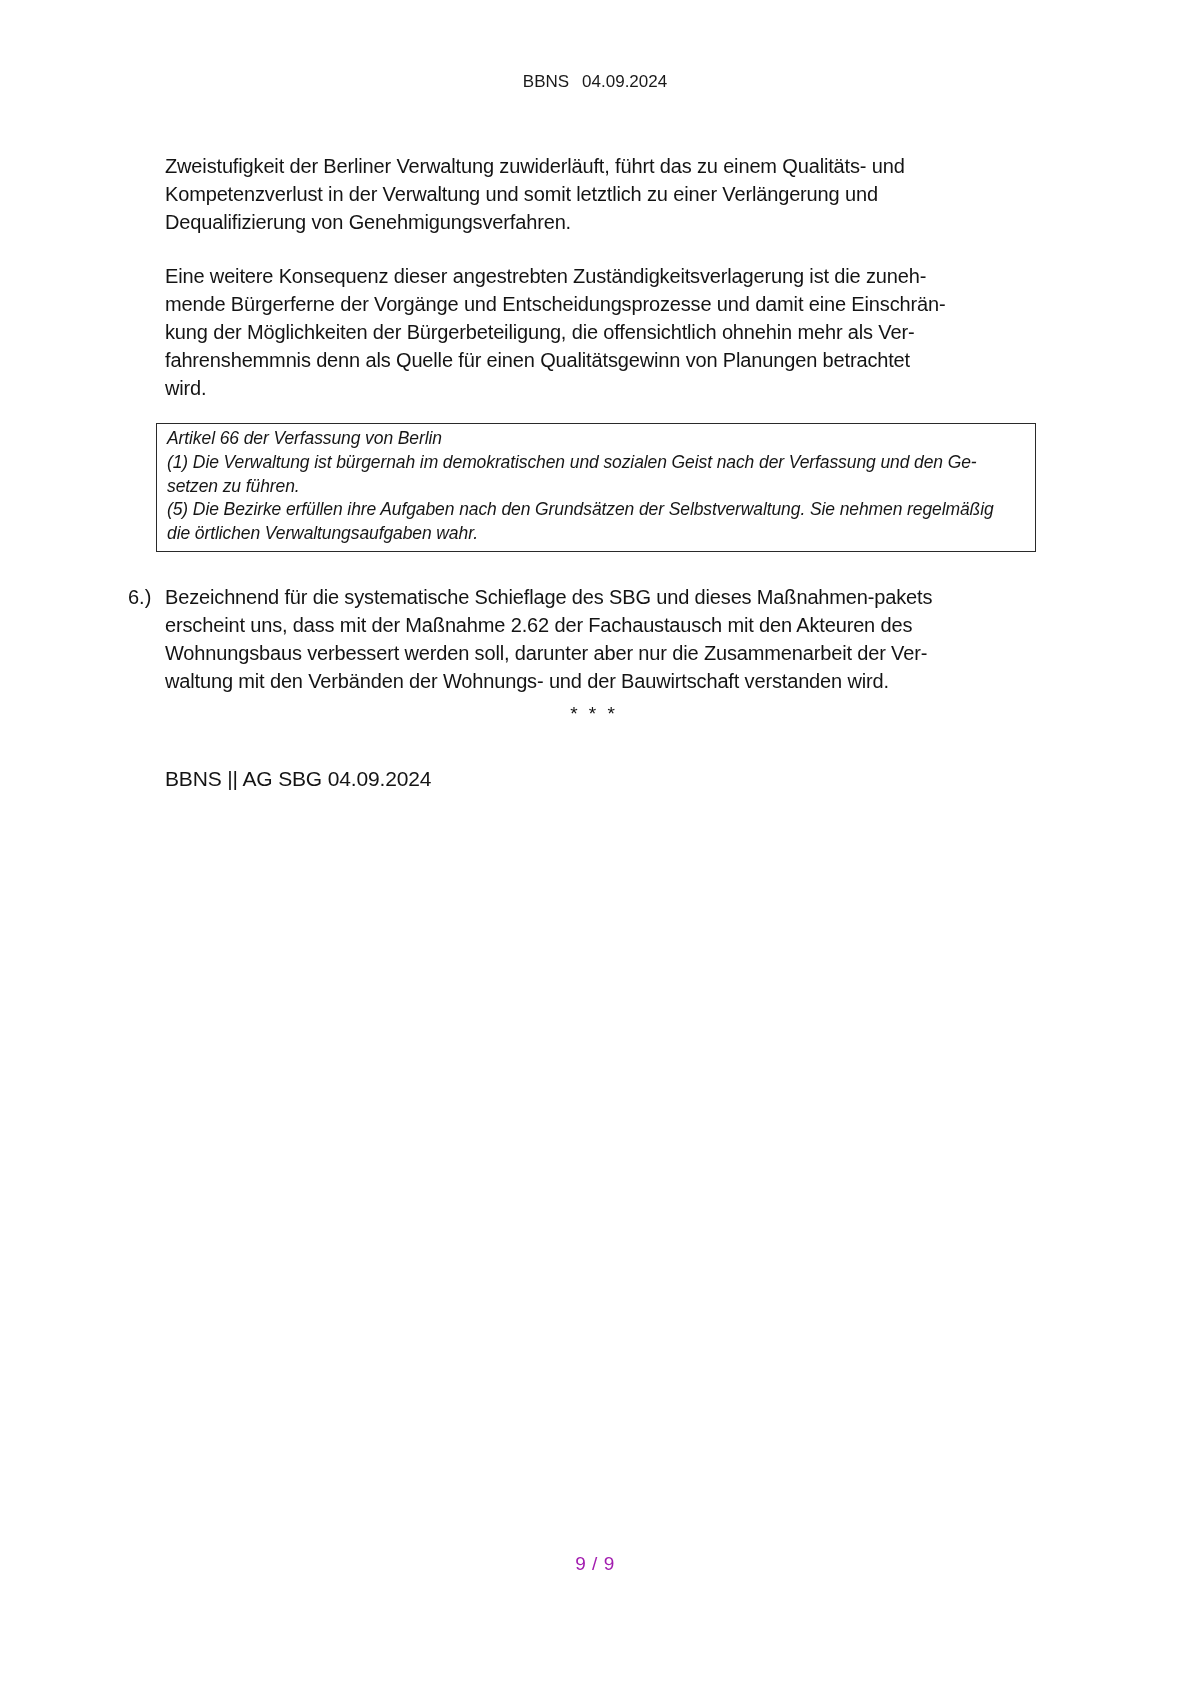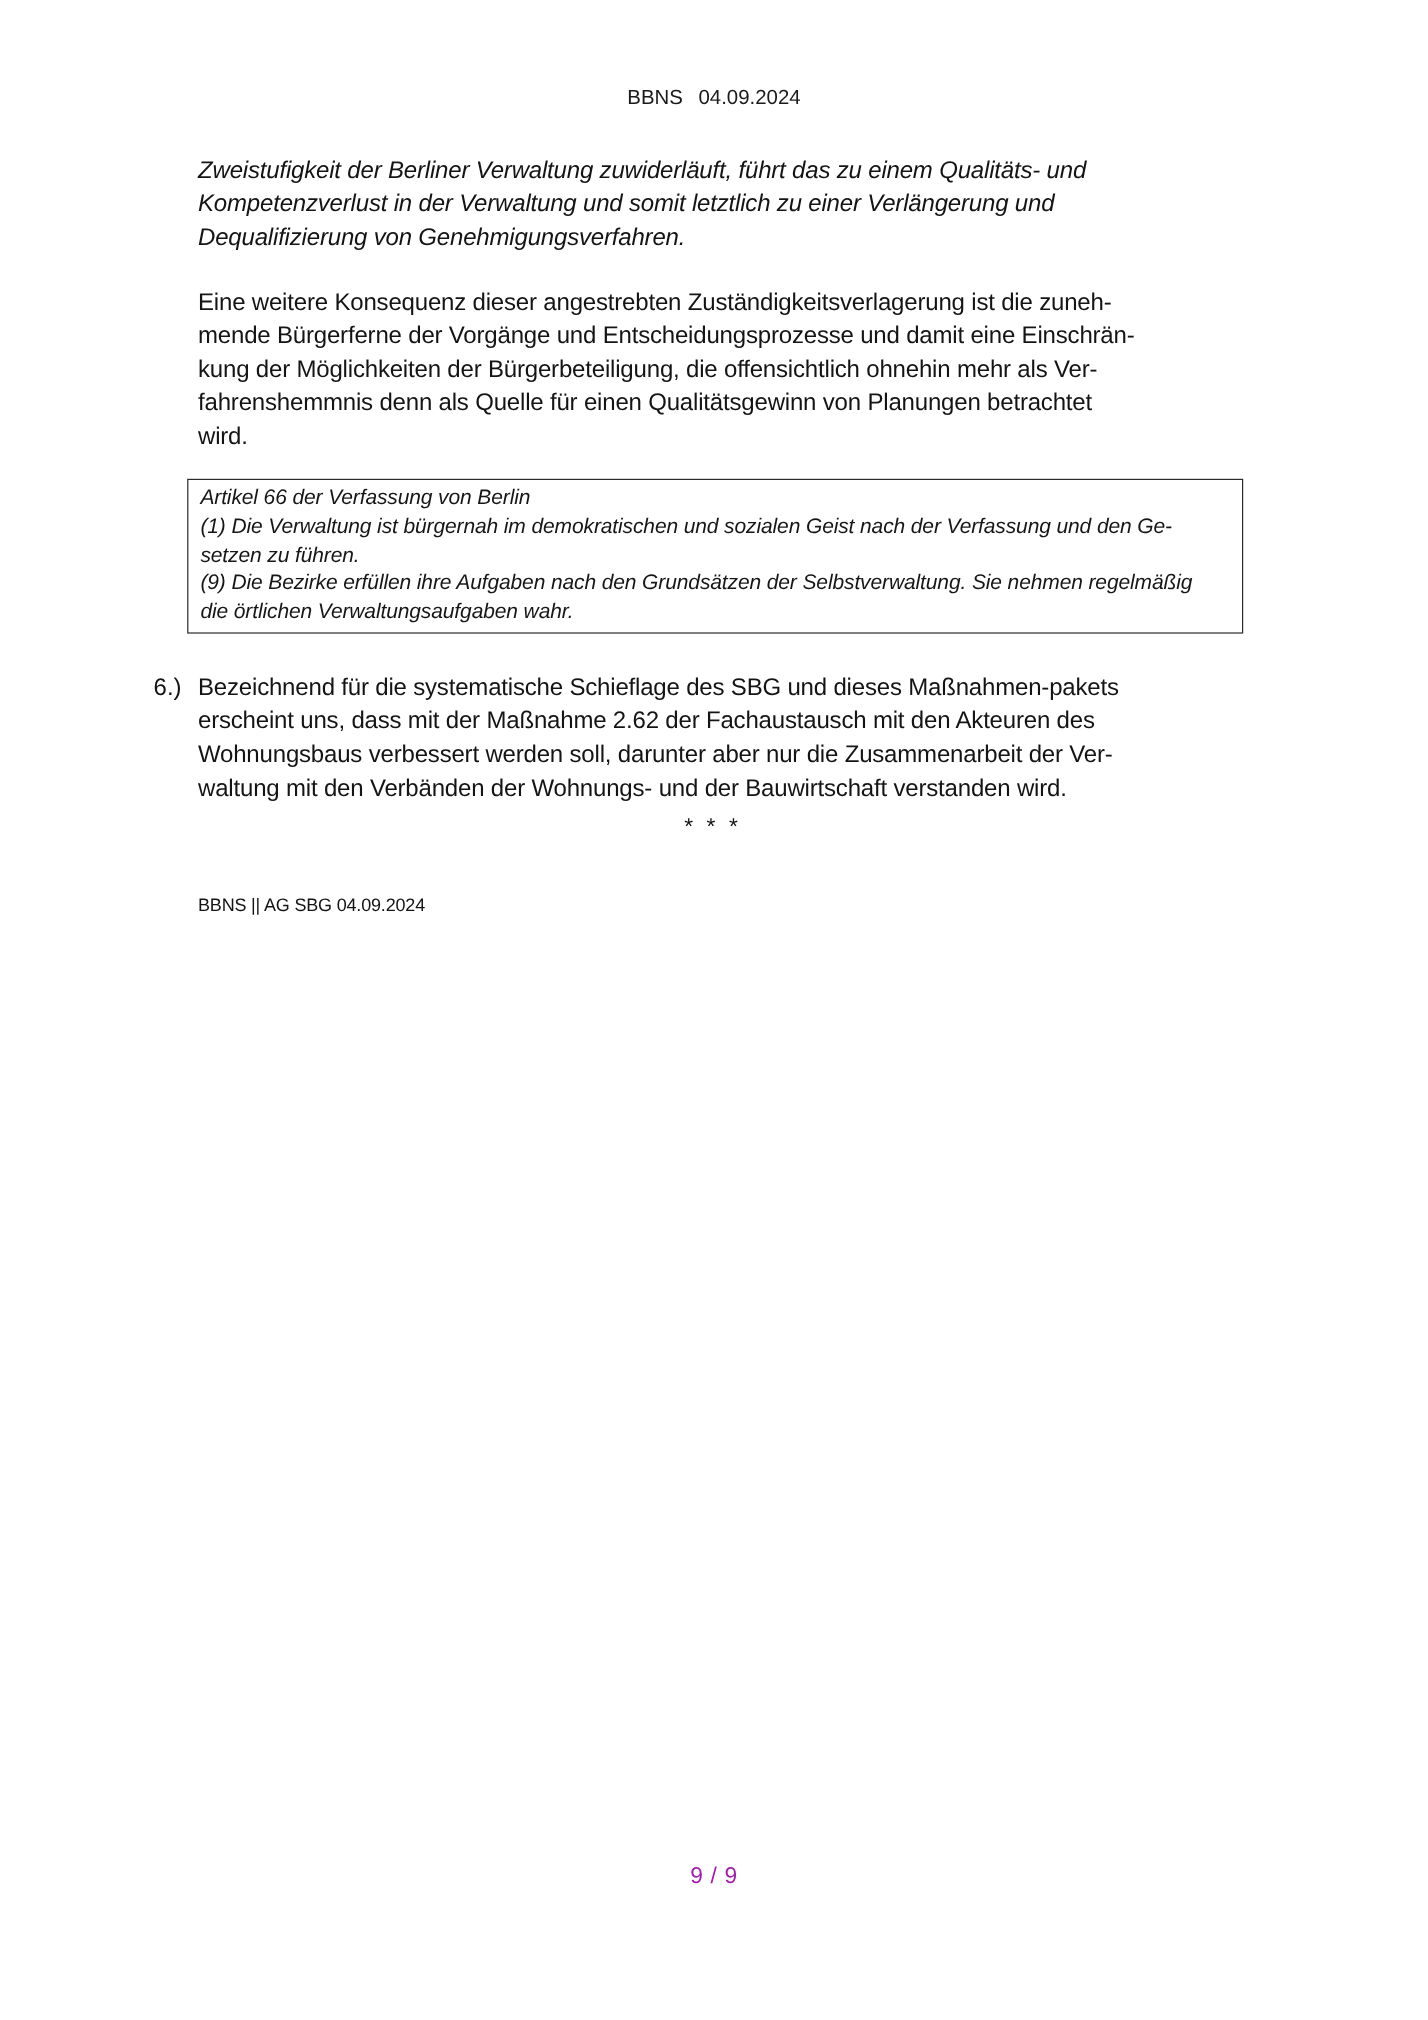--- a/index.html
+++ b/index.html
@@ -28,21 +28,21 @@
     width: 885px;
     margin-left: 165px;
   }
   .lines { white-space: pre-line; }
   .body {
     font-size: 20px;
     line-height: 28px;
     letter-spacing: -0.15px;
     margin: 0;
   }
-  .p1 { margin-top: 36px; font-style: italic; }
+  .p1 { margin-top: 60px; }
   .p2 { margin-top: 26px; }
   .legalbox {
     margin-top: 21px;
     margin-left: -9px;
     width: 858px;
     border: 1.6px solid #2a2a2a;
     padding: 3px 10px 5px 10px;
     font-style: italic;
     font-size: 17.5px;
     line-height: 23.8px;
@@ -63,21 +63,21 @@
   .separator {
     margin-top: 6px;
     width: 858px;
     text-align: center;
     font-size: 19px;
     letter-spacing: 3px;
     line-height: 26px;
   }
   .signature {
     margin-top: 38px;
-    font-size: 15px;
+    font-size: 21px;
     line-height: 28px;
     letter-spacing: -0.15px;
   }
   .footer {
     position: absolute;
     top: 1553px;
     left: 0;
     width: 100%;
     text-align: center;
     font-size: 19px;
@@ -103,21 +103,21 @@
     <p class="body lines p2">Eine weitere Konsequenz dieser angestrebten Zuständigkeitsverlagerung ist die zuneh-
 mende Bürgerferne der Vorgänge und Entscheidungsprozesse und damit eine Einschrän-
 kung der Möglichkeiten der Bürgerbeteiligung, die offensichtlich ohnehin mehr als Ver-
 fahrenshemmnis denn als Quelle für einen Qualitätsgewinn von Planungen betrachtet
 wird.</p>
 
     <div class="legalbox">
       <div class="lines">Artikel 66 der Verfassung von Berlin
 (1) Die Verwaltung ist bürgernah im demokratischen und sozialen Geist nach der Verfassung und den Ge-
 setzen zu führen.
-(9) Die Bezirke erfüllen ihre Aufgaben nach den Grundsätzen der Selbstverwaltung. Sie nehmen regelmäßig
+(5) Die Bezirke erfüllen ihre Aufgaben nach den Grundsätzen der Selbstverwaltung. Sie nehmen regelmäßig
 die örtlichen Verwaltungsaufgaben wahr.</div>
     </div>
 
     <div class="item6">
       <div class="marker">6.)</div>
       <div class="body lines">Bezeichnend für die systematische Schieflage des SBG und dieses Maßnahmen-pakets
 erscheint uns, dass mit der Maßnahme 2.62 der Fachaustausch mit den Akteuren des
 Wohnungsbaus verbessert werden soll, darunter aber nur die Zusammenarbeit der Ver-
 waltung mit den Verbänden der Wohnungs- und der Bauwirtschaft verstanden wird.</div>
     </div>

